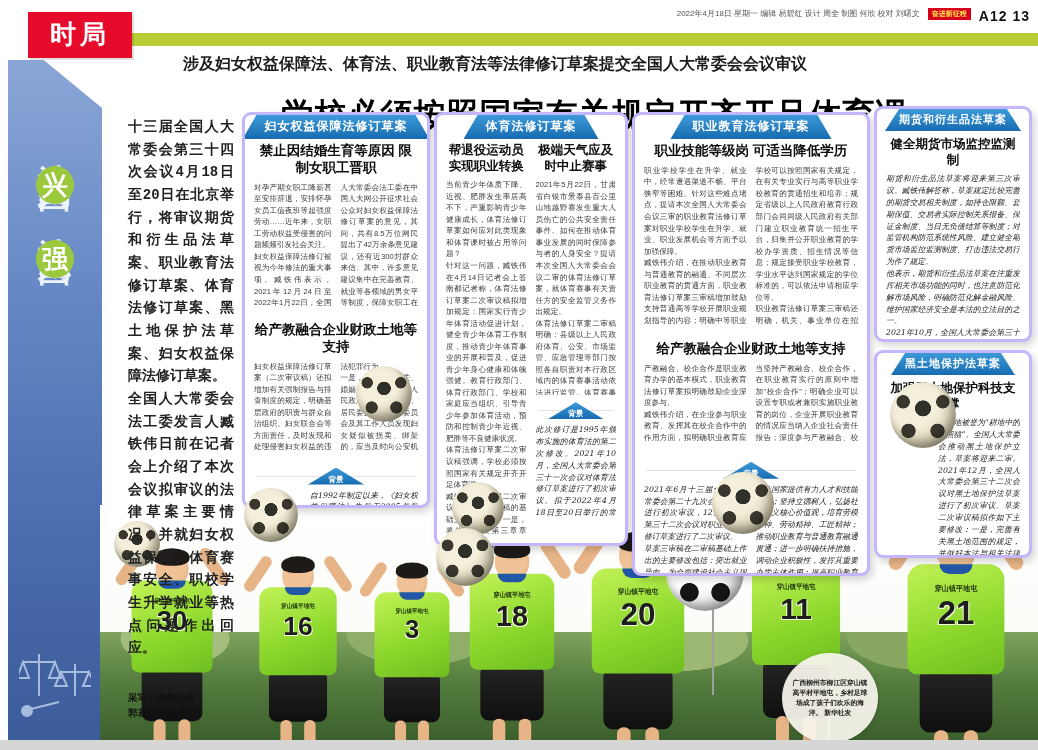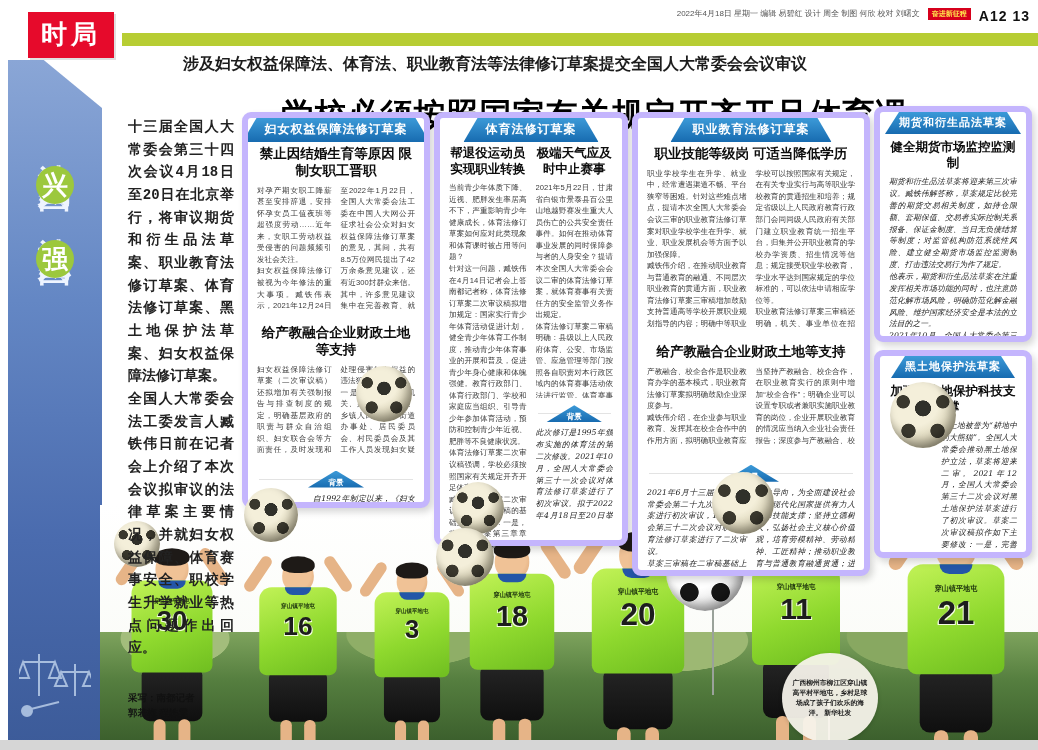--- a/index.html
+++ b/index.html
@@ -1,21 +1,21 @@
 <!DOCTYPE html>
 <html><head>
 <meta charset="utf-8">
 <style>
   html,body{margin:0;padding:0;background:#9a9a9a;}
   .page{position:relative;width:1038px;height:750px;background:#ffffff;overflow:hidden;
         font-family:"Liberation Sans",sans-serif;margin:0 auto;}
 
   
   .section-tag{position:absolute;left:28px;top:12px;background:#e60a2b;color:#fff;
-    font-size:26px;font-weight:900;letter-spacing:4px;padding:5px 13px 6px;z-index:6;
+    font-size:26px;font-weight:900;letter-spacing:4px;padding:5px 22px 6px;z-index:6;
     box-shadow:2px 2px 0 rgba(0,0,0,.12);}
   .green-bar{position:absolute;left:122px;top:33px;right:0;height:13px;background:#b7cd33;z-index:1;}
   .dateline{position:absolute;top:8px;right:8px;display:flex;align-items:flex-start;gap:8px;z-index:7;}
   .date-text{font-size:8px;color:#555;}
   .date-badge{background:#d6001c;color:#ffe34d;font-size:7px;font-weight:700;padding:1px 4px;}
   .page-no{font-size:14px;font-weight:900;color:#111;letter-spacing:1px;}
 
   
   .sidestrip{position:absolute;left:8px;top:60px;width:94px;height:686px;z-index:2;
     background:linear-gradient(180deg,#8aa6d6 0%,#6487c4 35%,#4a6bae 70%,#3c5b99 100%);
@@ -34,21 +34,21 @@
   .main-title{position:absolute;left:230px;top:73px;width:730px;text-align:center;
     font-size:32px;font-weight:900;color:#000;letter-spacing:1px;transform:scaleY(1.06);z-index:3;}
 
   
   .intro{position:absolute;left:128px;top:116px;width:106px;z-index:3;}
   .intro-text{font-size:14px;line-height:1.62;font-weight:700;color:#222;
     text-align:justify;white-space:pre-line;margin:0;font-family:Liberation Mono, monospace;}
   .byline{font-size:9.5px;font-weight:700;color:#111;margin-top:30px;line-height:1.6;}
 
   
-  .card{position:absolute;background:#fff;border:6px solid #c4b5fd;border-radius:9px;
+  .card{position:absolute;background:#fff;border:3px solid #c4b5fd;border-radius:9px;
     box-shadow:3px 4px 7px rgba(0,0,0,.16);box-sizing:border-box;padding:24px 9px 8px;
     overflow:hidden;z-index:3;}
   .tab{position:absolute;top:0;left:50%;transform:translateX(-50%);
     background:linear-gradient(180deg,#3c9ad8,#176bb0);color:#fff;font-weight:700;
     font-size:12px;letter-spacing:1px;padding:3px 22px 4px;white-space:nowrap;
     clip-path:polygon(14px 0,calc(100% - 14px) 0,100% 100%,0 100%);}
   .art-title{font-size:13.5px;font-weight:900;color:#0d0d0d;margin:4px 0 5px;line-height:1.25;text-align:center;}
   .body{font-size:7.6px;line-height:1.52;color:#3a3a3a;text-align:justify;
     white-space:pre-line;overflow:hidden;}
   .two{column-count:2;column-gap:9px;}

